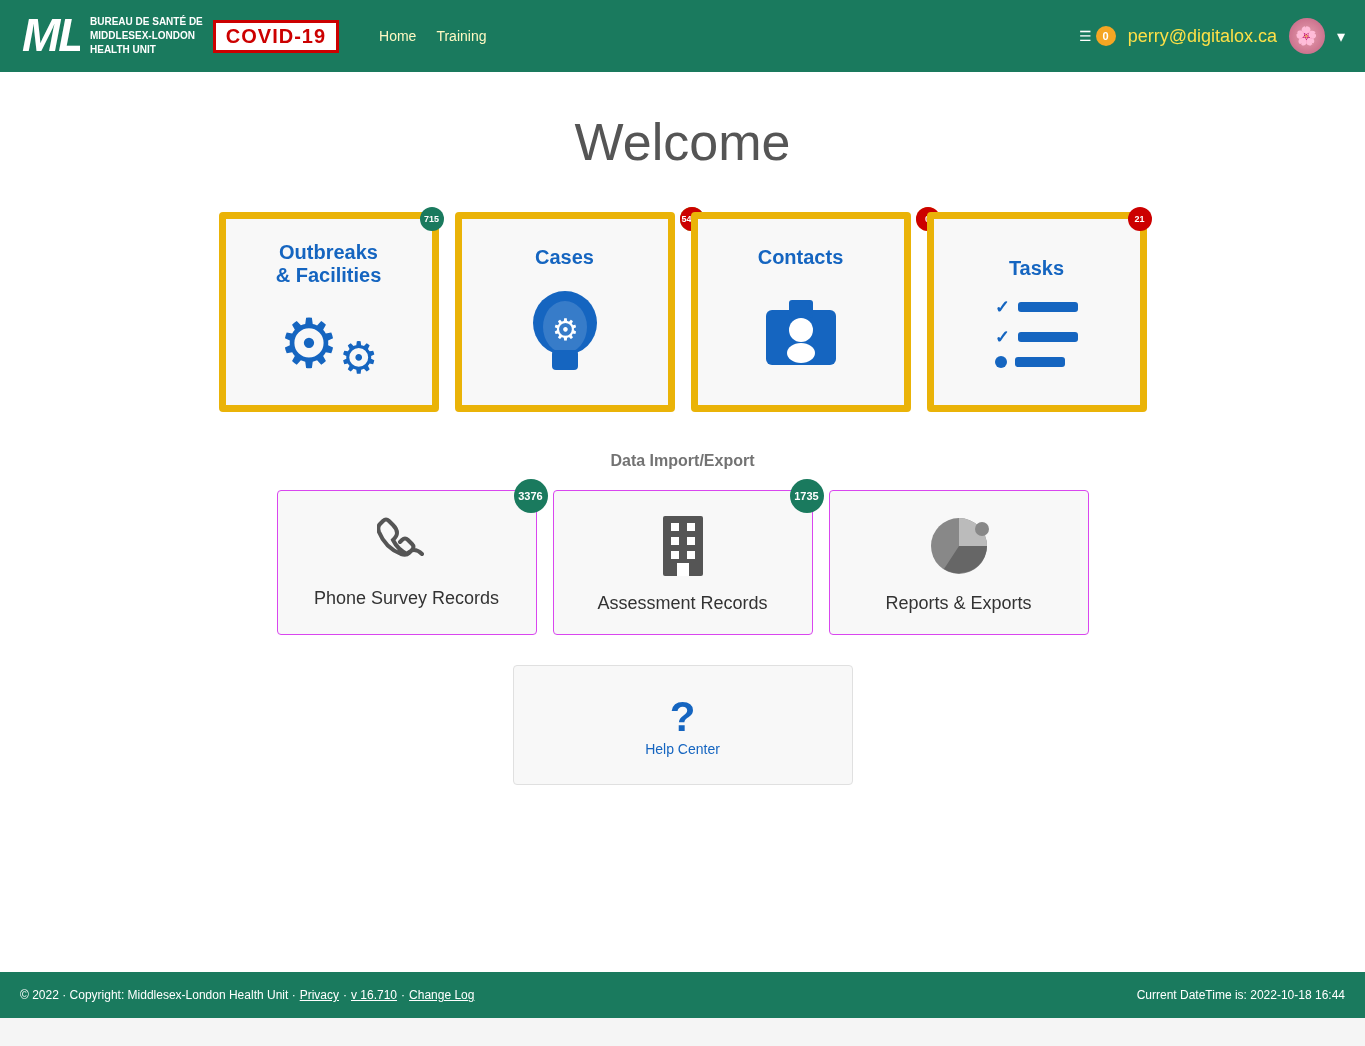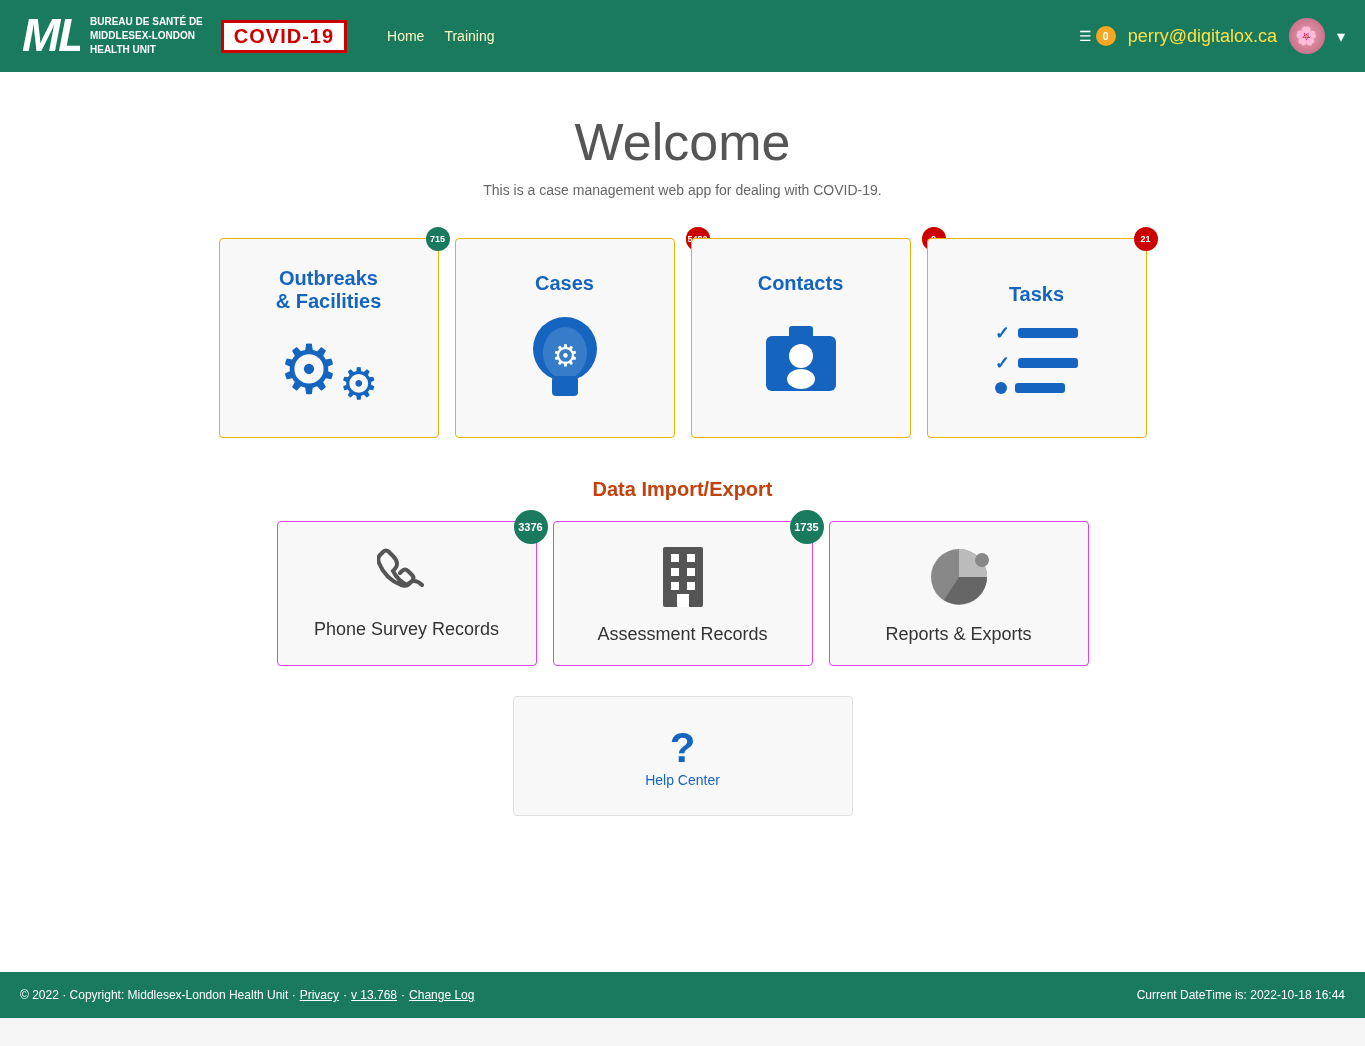--- a/index.html
+++ b/index.html
@@ -33,21 +33,20 @@
       text-transform: uppercase;
       font-weight: bold;
     }
     .covid-badge {
       background: white;
       border: 3px solid #cc0000;
       color: #cc0000;
       font-weight: 900;
       font-size: 20px;
       padding: 2px 10px;
-      margin-left: 8px;
       letter-spacing: 1px;
     }
     .header-nav {
       display: flex;
       gap: 20px;
       margin-left: 40px;
       align-items: center;
     }
     .header-nav a {
       color: #fef9c3;
@@ -120,21 +119,21 @@
     .cards-grid {
       display: flex;
       justify-content: center;
       gap: 16px;
       margin-bottom: 40px;
       flex-wrap: wrap;
     }
 
     .card {
       background: #f8f8f8;
-      border: 1px solid #eab308;
+      border: 7px solid #eab308;
       border-radius: 4px;
       width: 220px;
       min-height: 200px;
       display: flex;
       flex-direction: column;
       align-items: center;
       justify-content: center;
       position: relative;
       cursor: pointer;
       padding: 20px 15px;
@@ -201,23 +200,23 @@
       background: #1565c0;
       border-radius: 3px;
     }
     .task-line-short {
       width: 50px;
     }
 
     
     .data-section-title {
       text-align: center;
-      font-size: 20px;
-      font-weight: bold;
-      color: #c2410c;
+      font-size: 16px;
+      font-weight: bold;
+      color: #737373;
       margin-bottom: 20px;
     }
 
     .data-cards-grid {
       display: flex;
       justify-content: center;
       gap: 16px;
       margin-bottom: 30px;
       flex-wrap: wrap;
     }
@@ -347,21 +346,20 @@
     <span class="user-email">perry@digitalox.ca</span>
     <div class="avatar">🌸</div>
     <span>▾</span>
   </div>
 </header>
 
 <main class="main">
 
   <div class="welcome-section">
     <h1 class="welcome-title">Welcome</h1>
-    <p class="welcome-subtitle">This is a case management web app for dealing with COVID-19.</p>
   </div>
 
   <div class="cards-grid">
 
     <div class="card">
       <div class="card-badge badge-green badge-top-right badge-sm">715</div>
       <div class="card-title">Outbreaks<br>&amp; Facilities</div>
       <div class="gear-group">
         <span style="font-size:68px; color:#1565c0; position:absolute; left:0; bottom:0;">⚙</span>
         <span style="font-size:44px; color:#1565c0; position:absolute; right:0; bottom:0;">⚙</span>
@@ -478,18 +476,18 @@
     <div class="help-label">Help Center</div>
   </div>
 
 </main>
 
 <footer class="footer">
   <div class="footer-left">
     <span>© 2022 · Copyright: Middlesex-London Health Unit ·</span>
     <a href="#">Privacy</a>
     <span>·</span>
-    <a href="#">v 13.768</a>
+    <a href="#">v 16.710</a>
     <span>·</span>
     <a href="#">Change Log</a>
   </div>
   <div>Current DateTime is: 2022-10-18 16:44</div>
 </footer>
 
 </body></html>

